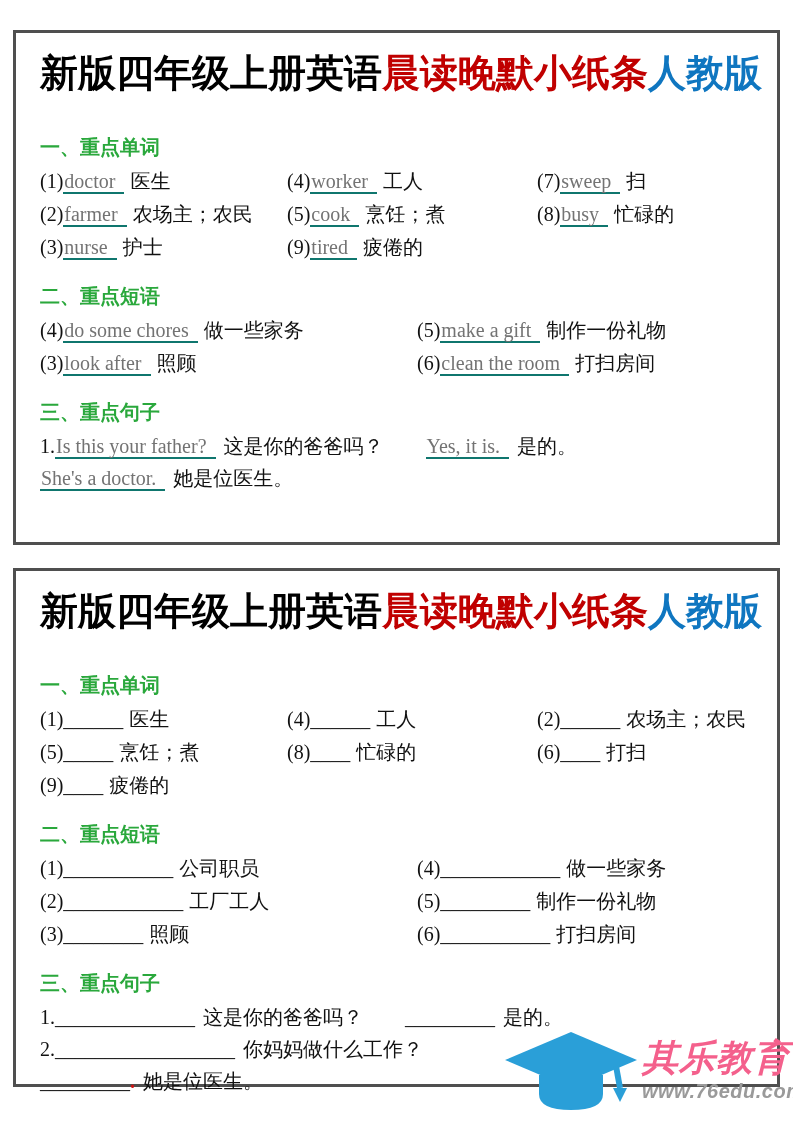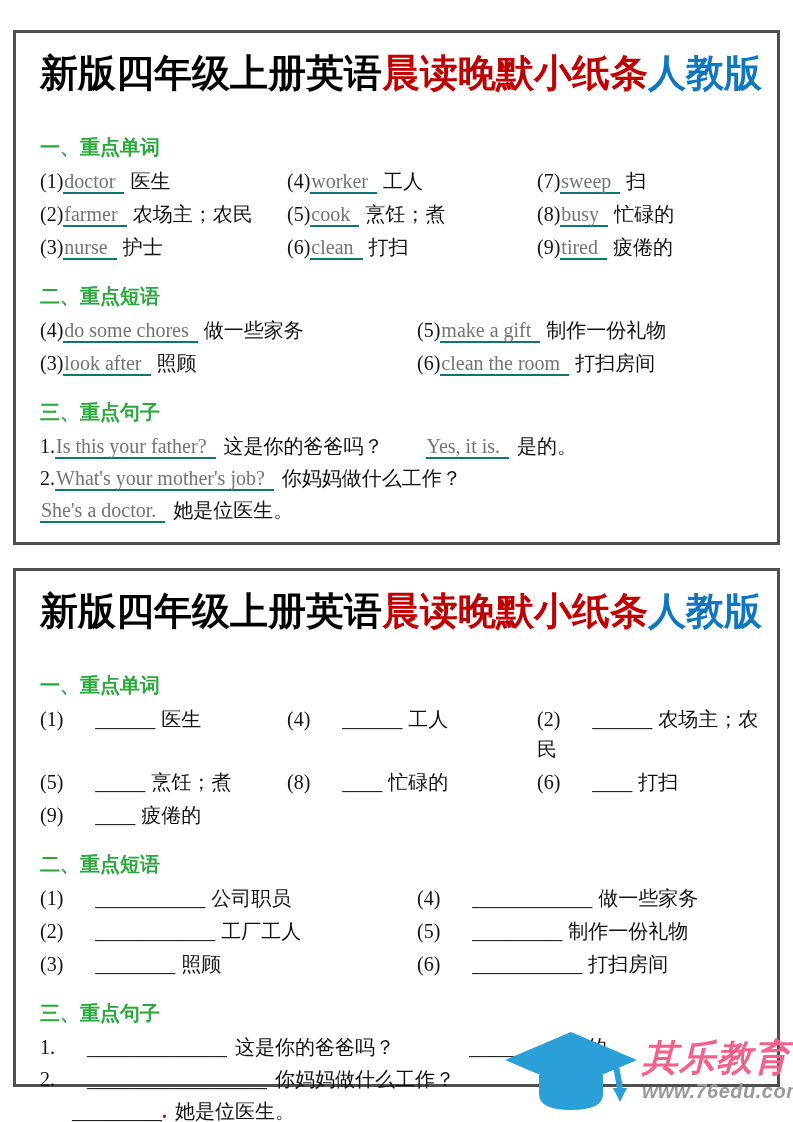--- a/index.html
+++ b/index.html
@@ -22,21 +22,21 @@
   .t-blue{color:#0f76c0;}
   .sec-h{
     color:#2aa83c;font-weight:bold;font-size:20px;line-height:24px;
     font-family:"Liberation Sans",sans-serif;margin:22px 0 7px 0;
   }
   .sec-h.first{margin-top:38px;}
   .grid3{display:grid;grid-template-columns:247px 250px 1fr;row-gap:3px;font-size:20px;line-height:30px;}
   .grid2{display:grid;grid-template-columns:377px 1fr;row-gap:3px;font-size:20px;line-height:30px;}
   .ans{color:#737373;border-bottom:2px solid #0f766e;padding:0 9px 0 1px;}
   .cn{margin-left:6px;}
-  .blk{letter-spacing:0px;color:#111;padding-left:32px;}
+  .blk{letter-spacing:0px;color:#111;}
   .sline{font-size:20px;line-height:30px;margin-bottom:2px;white-space:nowrap;}
   .gap{margin-left:42px;}
   .cnt{margin-left:8px;}
   .reddot{color:#cc1414;font-weight:bold;}
   .logo{
     position:absolute;left:500px;top:1030px;width:293px;display:flex;
     align-items:flex-start;z-index:5;font-style:italic;
   }
   .logo-text{margin-left:2px;margin-top:8px;}
   .brand{
@@ -56,35 +56,33 @@
 
   <div class="sec-h first">一、重点单词</div>
   <div class="grid3">
     <div><span>(1)</span><span class="ans">doctor</span><span class="cn">医生</span></div>
     <div><span>(4)</span><span class="ans">worker</span><span class="cn">工人</span></div>
     <div><span>(7)</span><span class="ans">sweep</span><span class="cn">扫</span></div>
     <div><span>(2)</span><span class="ans">farmer</span><span class="cn">农场主；农民</span></div>
     <div><span>(5)</span><span class="ans">cook</span><span class="cn">烹饪；煮</span></div>
     <div><span>(8)</span><span class="ans">busy</span><span class="cn">忙碌的</span></div>
     <div><span>(3)</span><span class="ans">nurse</span><span class="cn">护士</span></div>
-    <div><span>(6)</span><span class="ans">clean</span><span class="cn">打扫</span></div>
     <div><span>(9)</span><span class="ans">tired</span><span class="cn">疲倦的</span></div>
   </div>
 
   <div class="sec-h">二、重点短语</div>
   <div class="grid2">
     <div><span>(4)</span><span class="ans">do some chores</span><span class="cn">做一些家务</span></div>
     <div><span>(5)</span><span class="ans">make a gift</span><span class="cn">制作一份礼物</span></div>
     <div><span>(3)</span><span class="ans">look after</span><span class="cn">照顾</span></div>
     <div><span>(6)</span><span class="ans">clean the room</span><span class="cn">打扫房间</span></div>
   </div>
 
   <div class="sec-h">三、重点句子</div>
   <div class="sline"><span>1.</span><span class="ans">Is this your father?</span><span class="cnt">这是你的爸爸吗？</span><span class="ans gap">Yes, it is.</span><span class="cnt">是的。</span></div>
-  <div class="sline"><span>2.</span><span class="ans">What's your mother's job?</span><span class="cnt">你妈妈做什么工作？</span></div>
   <div class="sline"><span class="ans">She's a doctor.</span><span class="cnt">她是位医生。</span></div>
 </div>
 
 <div class="panel" id="panel2">
   <div class="ptitle"><span>新版四年级上册英语</span><span class="t-red">晨读晚默小纸条</span><span class="t-blue">人教版</span></div>
 
   <div class="sec-h first">一、重点单词</div>
   <div class="grid3">
     <div><span>(1)</span><span class="blk">______</span><span class="cn">医生</span></div>
     <div><span>(4)</span><span class="blk">______</span><span class="cn">工人</span></div>

